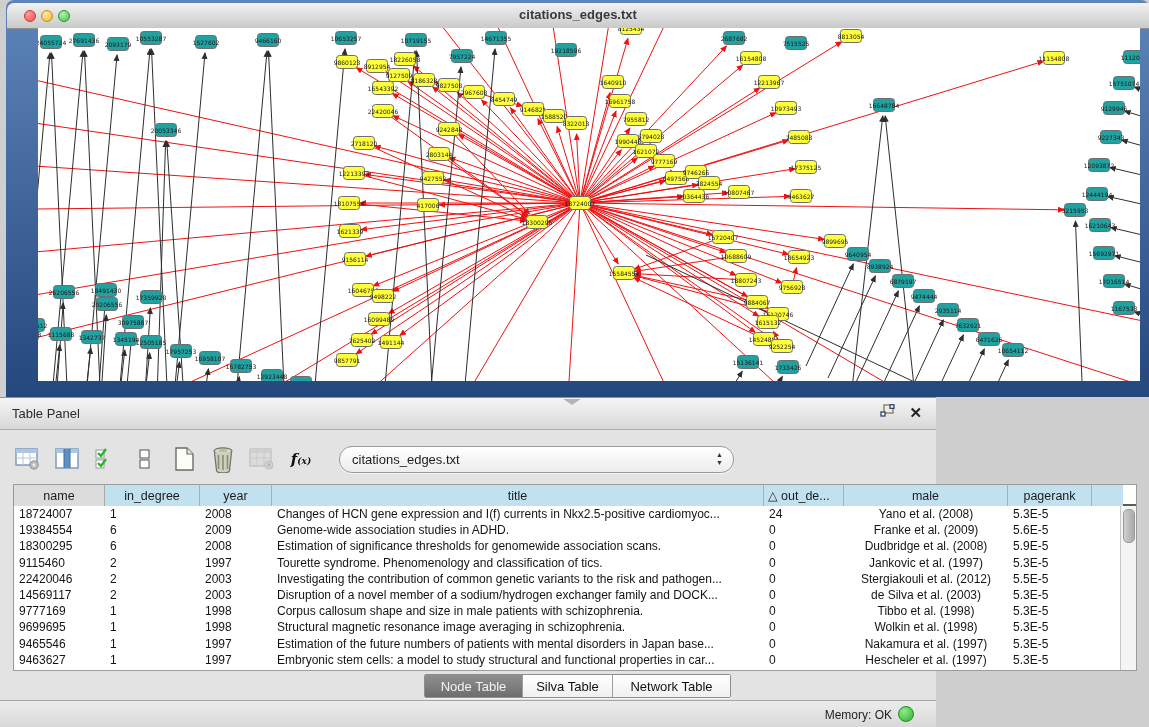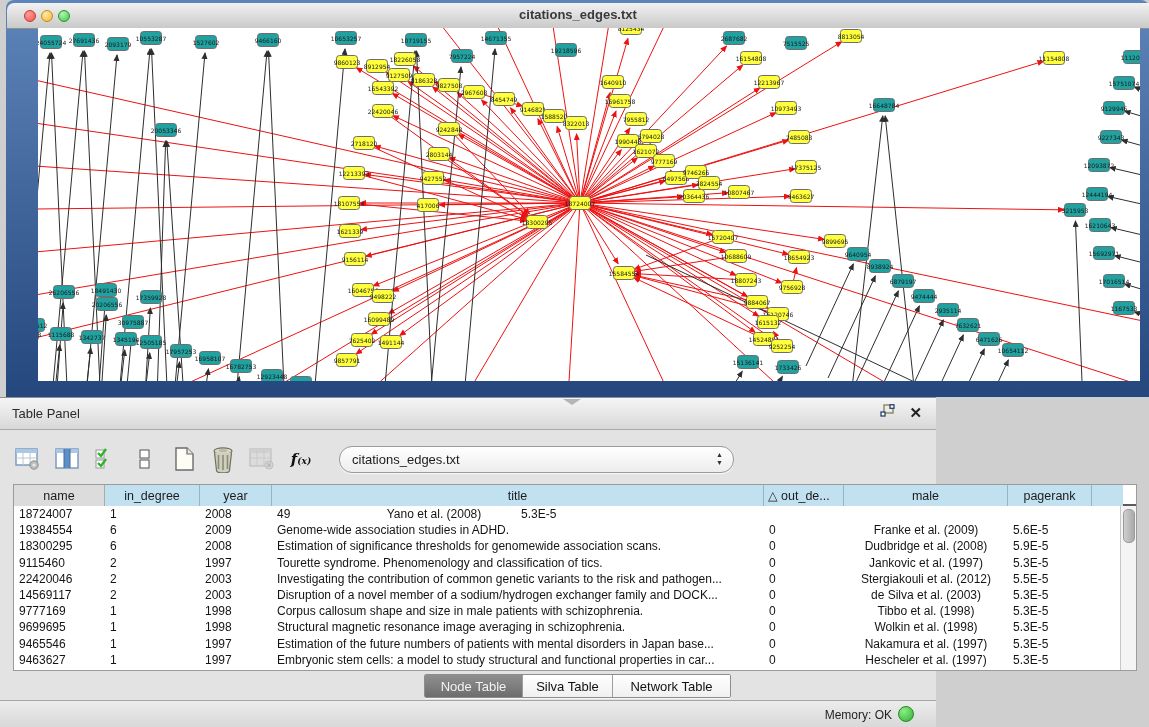--- a/index.html
+++ b/index.html
@@ -805,21 +805,22 @@
         <div class="hdr-cell left" style="width: 80px;">△ out_de...</div>
         <div class="hdr-cell" style="width: 164px;">male</div>
         <div class="hdr-cell" style="width: 84px;">pagerank</div>
         <div class="hdr-cell" style="width: 31px; border-right: none;"></div>
       </div>
     <div id="tbody">
         <div class="row">
           <div class="cell" style="width: 91px;">18724007</div>
           <div class="cell" style="width: 95px;">1</div>
           <div class="cell" style="width: 72px;">2008</div>
-          <div class="cell" style="width: 80px;">49</div>
+          <div class="cell" style="width: 492px;">Changes of HCN gene expression and I(f) currents in Nkx2.5-positive cardiomyoc...</div>
+          <div class="cell" style="width: 80px;">24</div>
           <div class="cell center" style="width: 164px;">Yano et al. (2008)</div>
           <div class="cell" style="width: 84px;">5.3E-5</div>
         </div>
         <div class="row">
           <div class="cell" style="width: 91px;">19384554</div>
           <div class="cell" style="width: 95px;">6</div>
           <div class="cell" style="width: 72px;">2009</div>
           <div class="cell" style="width: 492px;">Genome-wide association studies in ADHD.</div>
           <div class="cell" style="width: 80px;">0</div>
           <div class="cell center" style="width: 164px;">Franke et al. (2009)</div>

